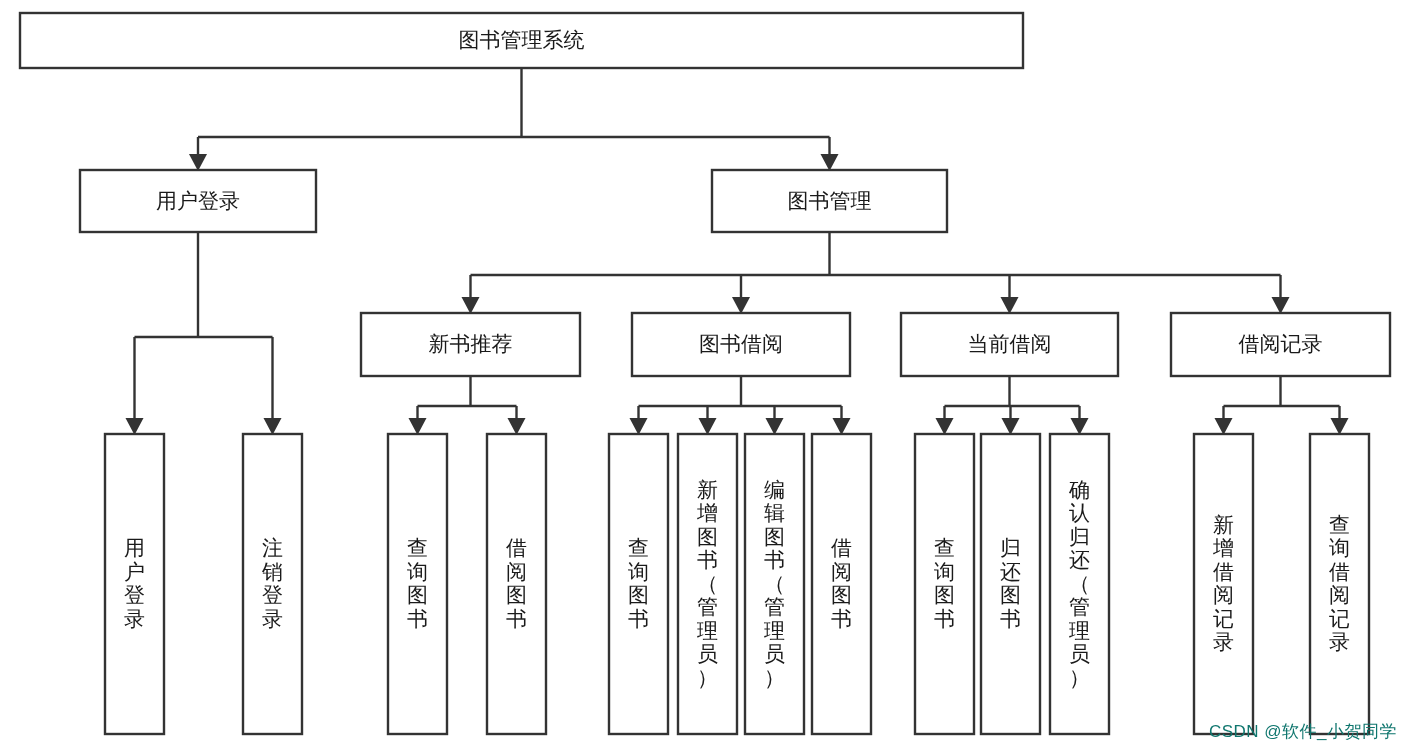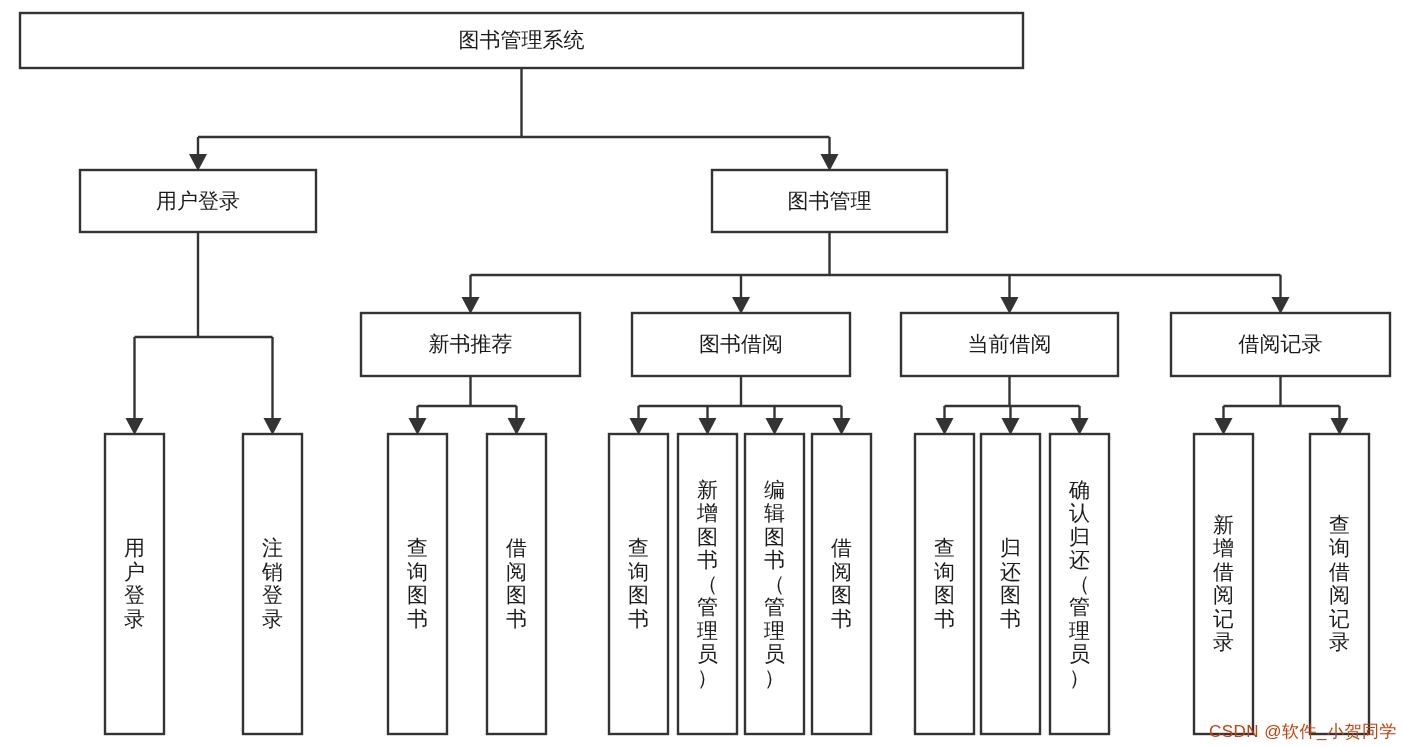--- a/index.html
+++ b/index.html
@@ -52,21 +52,21 @@
   }
   .arrow-head {
     fill: #333333;
   }
   .watermark {
     position: absolute;
     right: 8px;
     bottom: 4px;
     font-family: "Liberation Sans", "DejaVu Sans", sans-serif;
     font-size: 17px;
-    color: #c2410c;
+    color: #0f766e;
     white-space: nowrap;
     letter-spacing: 0.5px;
   }
 </style>
 </head>
 <body>
 
 <div id="diagram-root">
   <svg class="diagram" viewBox="0 0 1405 747">
     <g id="connector-layer">

